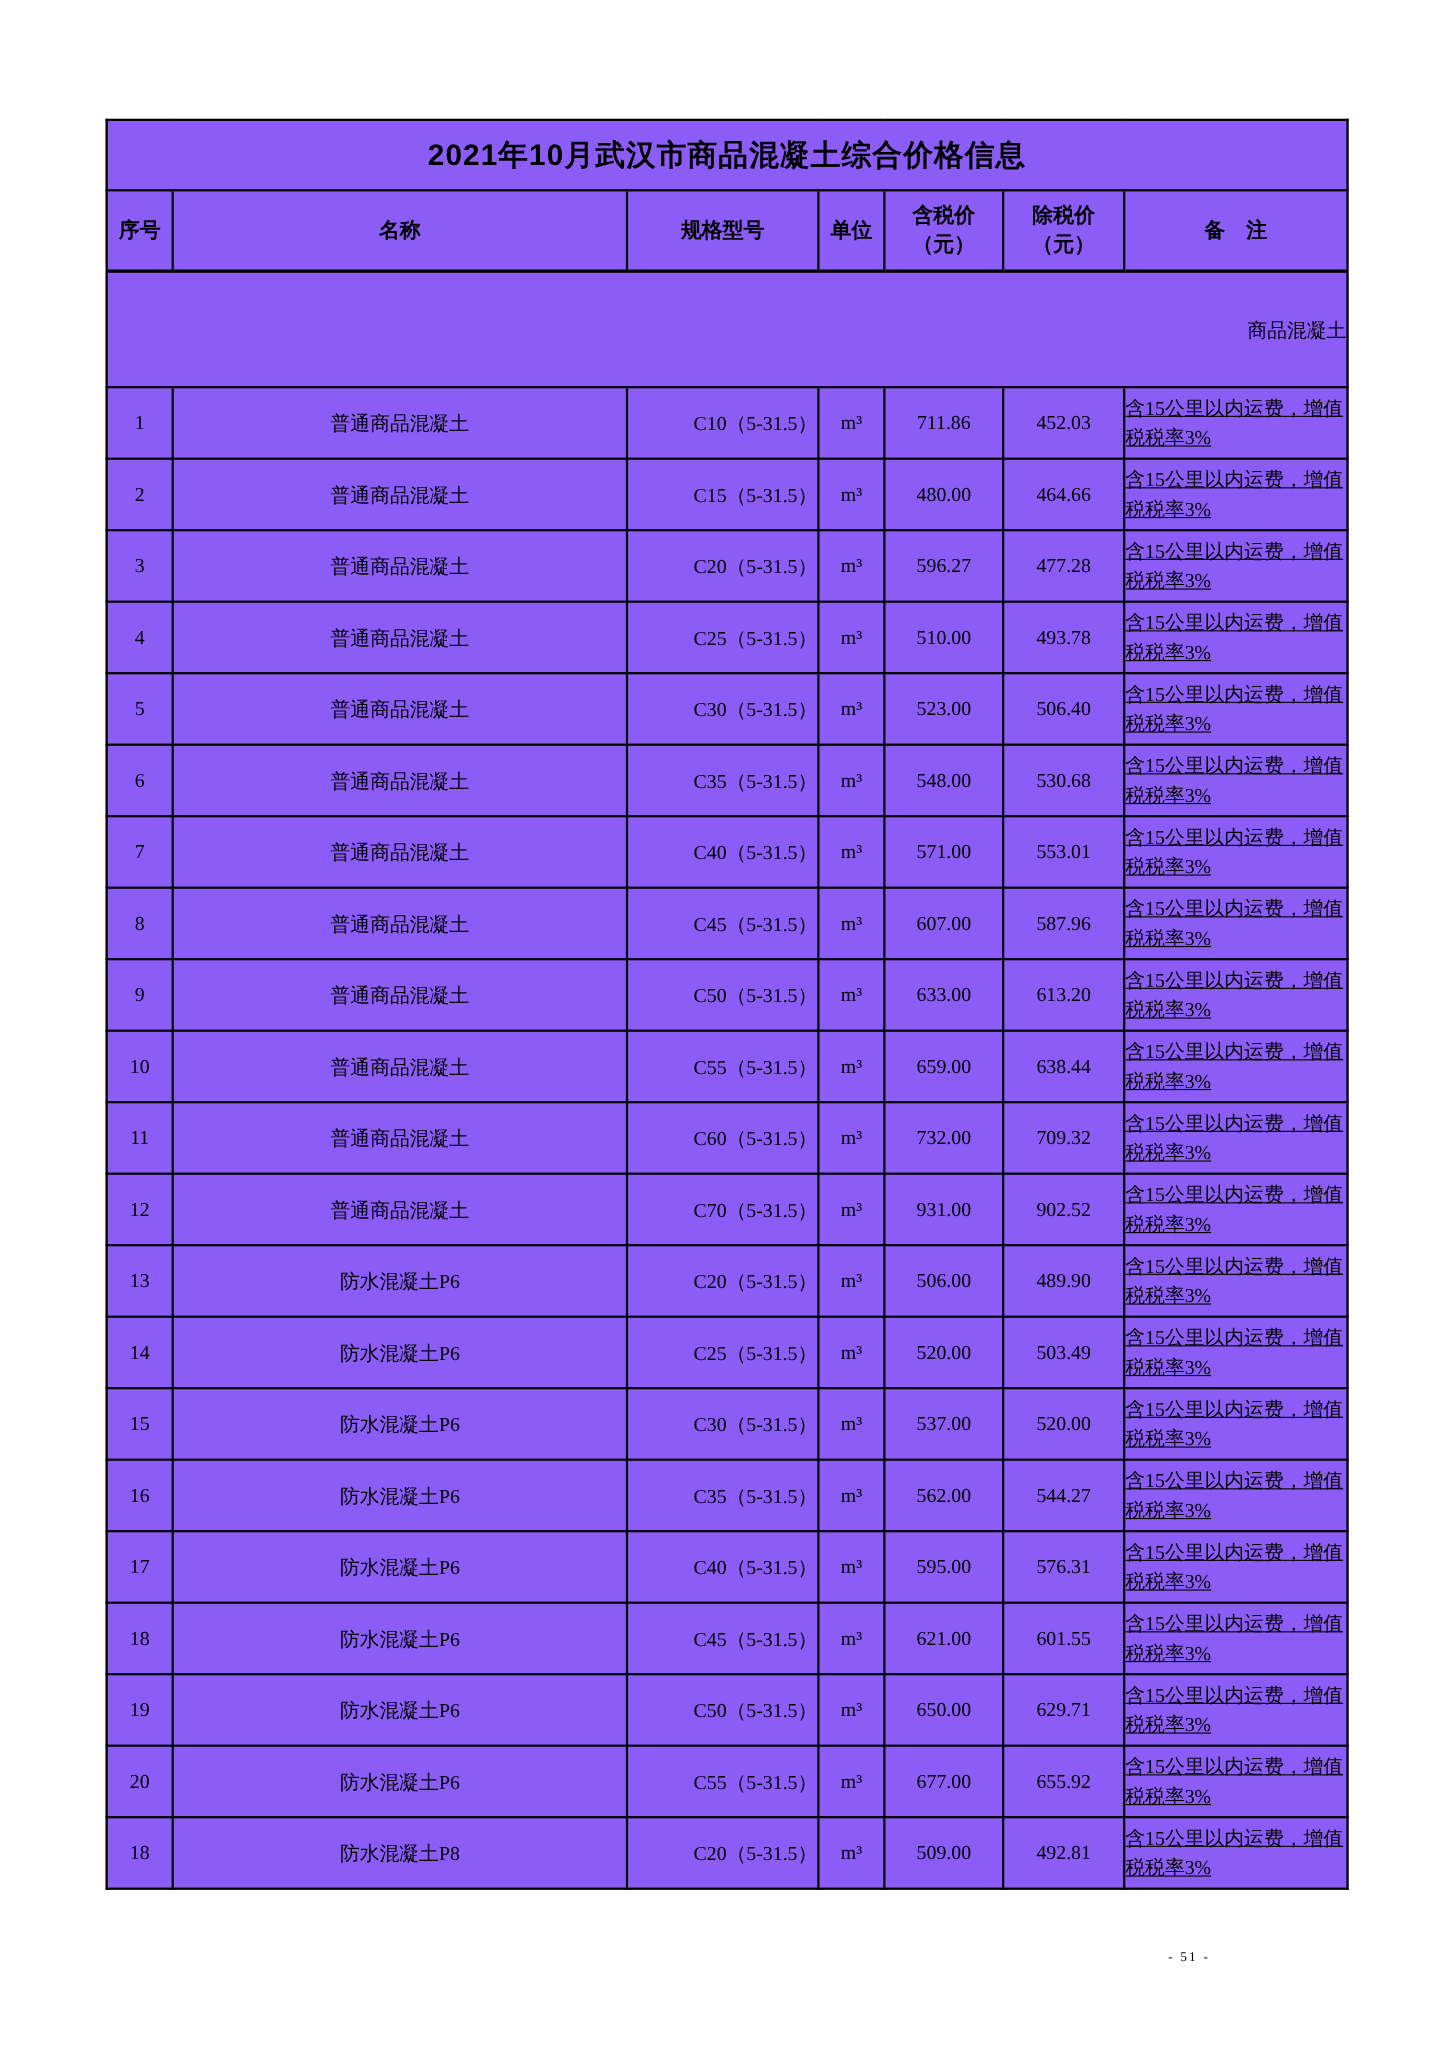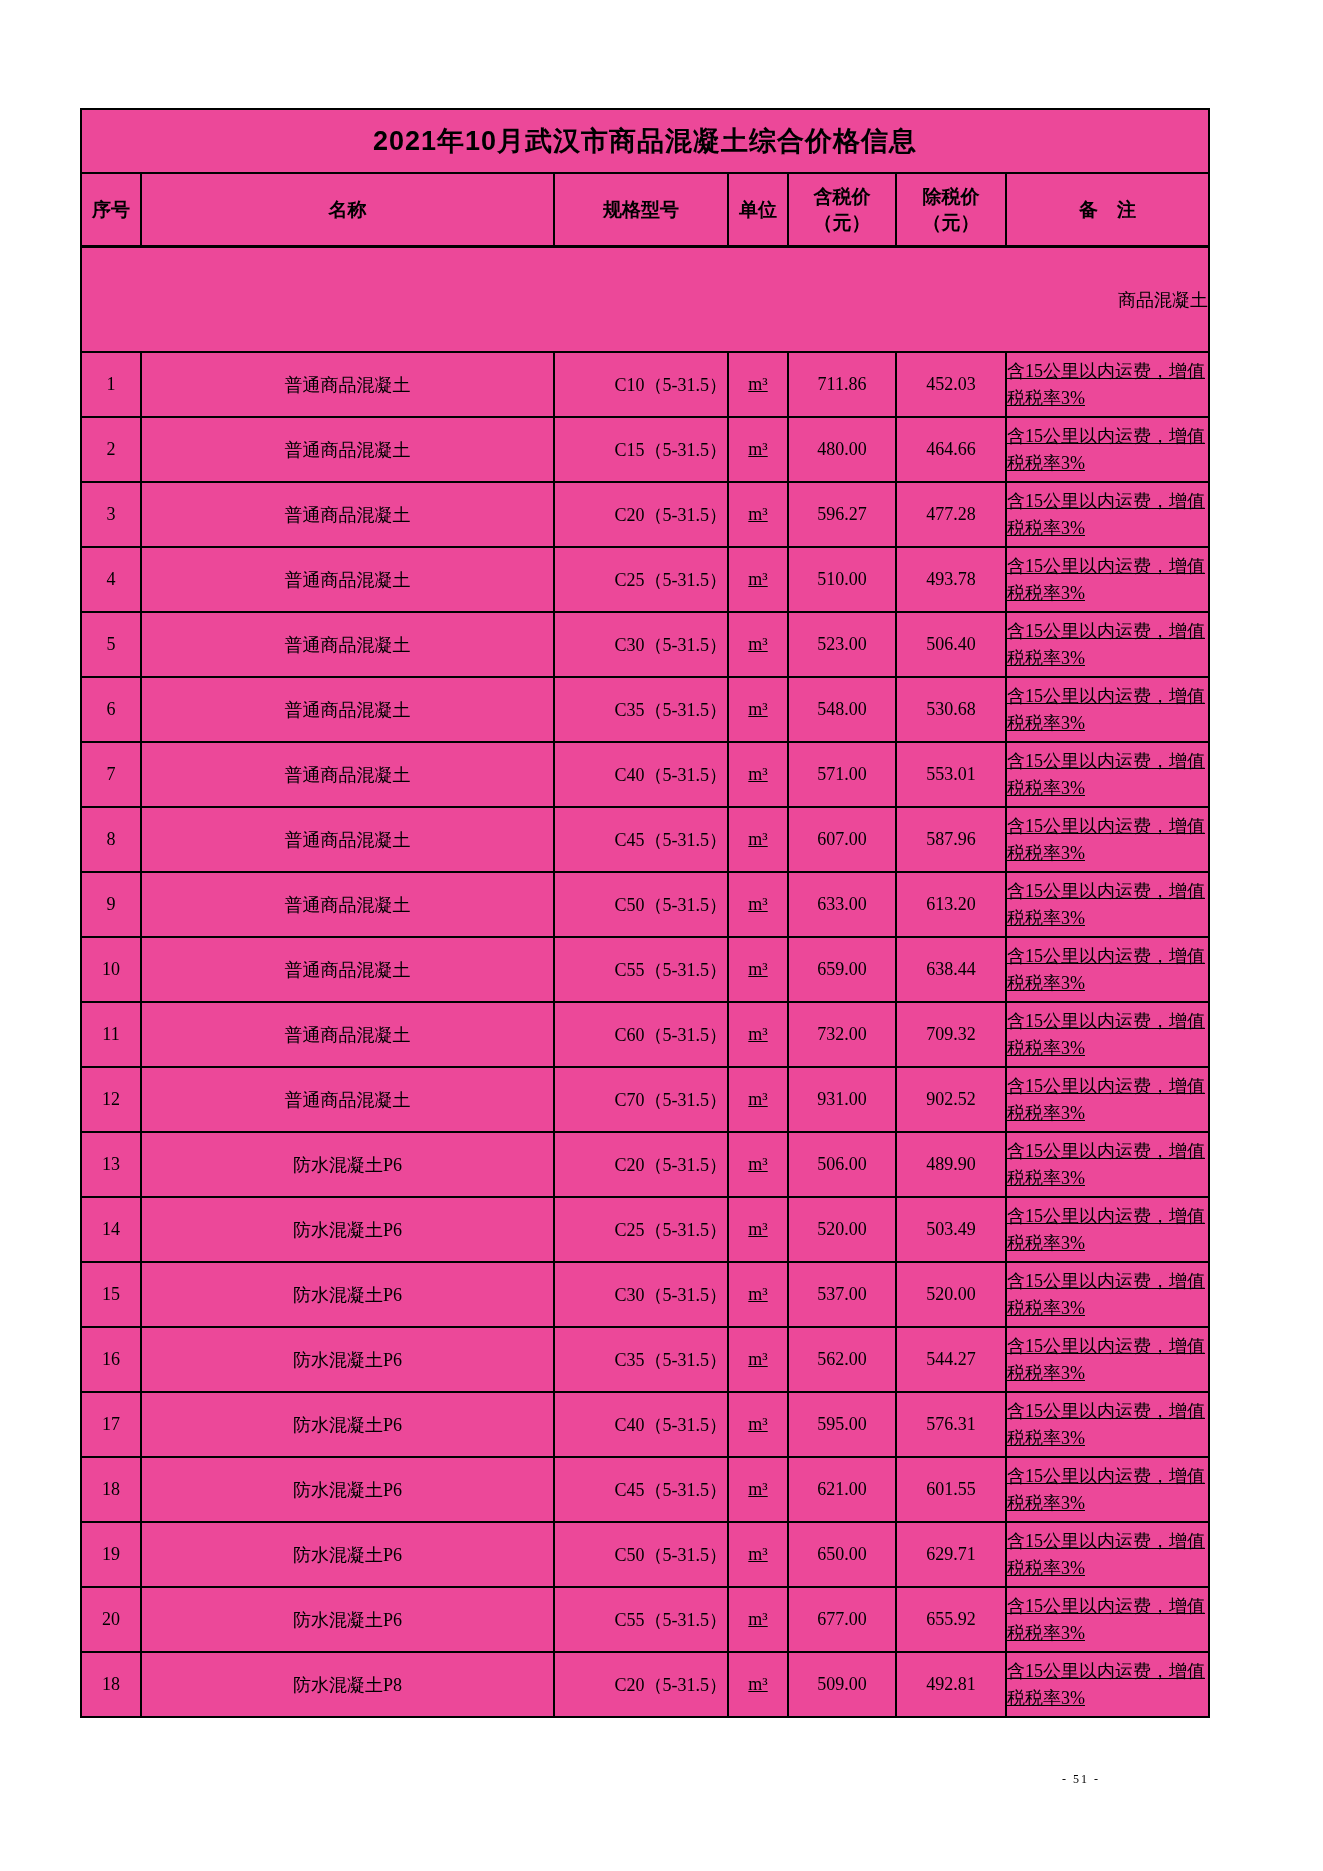--- a/index.html
+++ b/index.html
@@ -2,23 +2,23 @@
 <html><head>
 <meta charset="utf-8">
 <style>
   html,body{margin:0;padding:0;background:#ffffff;}
   body{
     width:1323px;height:1871px;position:relative;
     font-family:"Liberation Serif","DejaVu Serif",serif;
     color:#000;
   }
   .doc-table{
-    position:absolute;left:80px;top:108px;width:1128px;
+    position:absolute;left:96px;top:108px;width:1128px;
     border-collapse:collapse;table-layout:fixed;
-    background:#ec4899;
+    background:#8b5cf6;
     padding-left:44px;
   }
   .doc-table td,.doc-table th{
     border:2px solid #000;
     padding:0;
     vertical-align:middle;
     overflow:hidden;
   }
   .title-cell{
     height:62px;
@@ -40,21 +40,21 @@
   .section-cell{
     height:103px;
     border-bottom:3px solid #000;
     text-align:right;
     font-size:18px;
   }
   .data-row td{height:63px;font-size:18px;}
   .cell-serial{text-align:center;font-size:19px;}
   .cell-name{text-align:center;padding-left:11px;}
   .cell-spec{text-align:right;padding-left:8px;font-size:18px;}
-  .cell-unit{text-align:center;font-size:18px;text-decoration:underline;}
+  .cell-unit{text-align:center;font-size:18px;}
   .cell-tax,.cell-notax{text-align:center;font-size:19px;}
   .cell-remark{
     text-align:left;padding-left:7px;padding-right:4px;
     font-size:16.5px;line-height:1.5;text-decoration:underline;
   }
   .page-number{
     position:absolute;left:1062px;top:1772px;
     font-size:12px;letter-spacing:2px;
   }
 </style>

